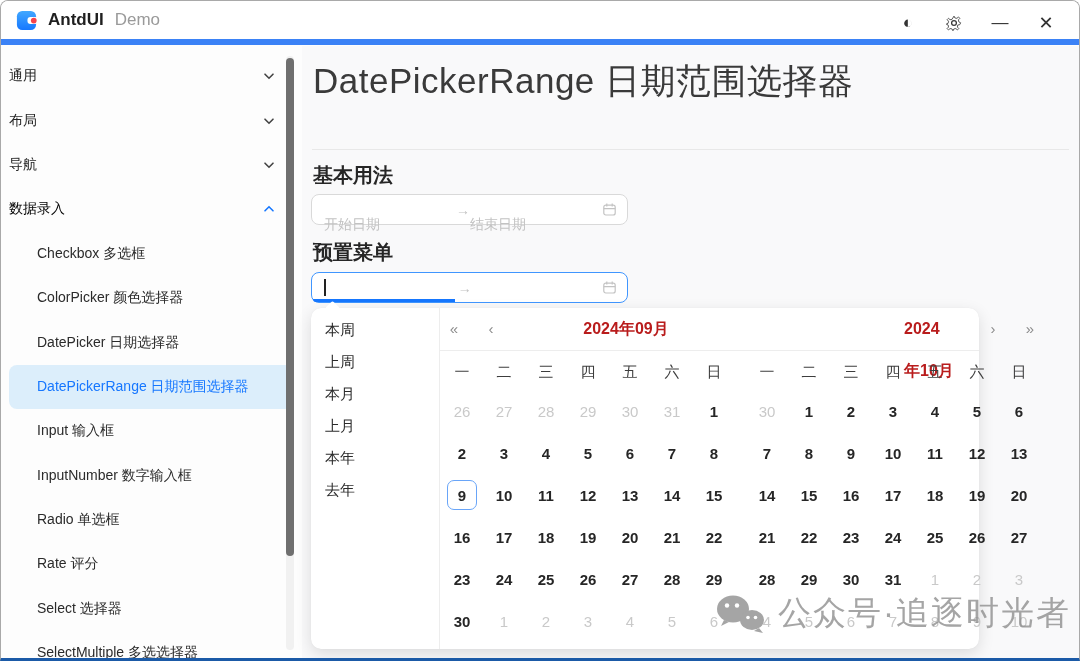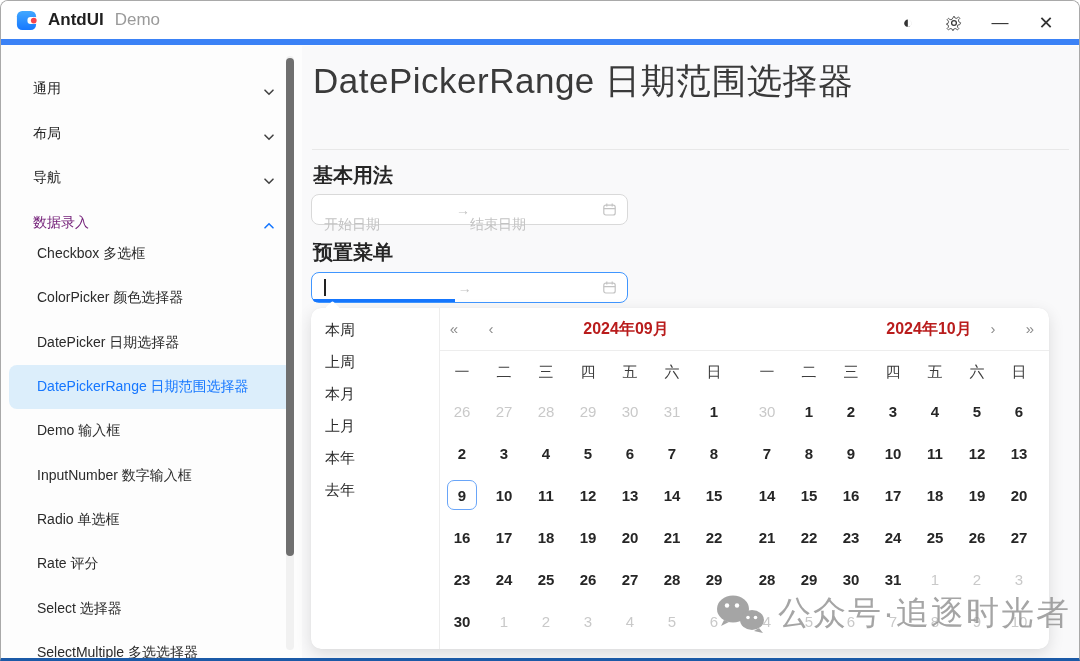--- a/index.html
+++ b/index.html
@@ -18,25 +18,25 @@
   #tb-actions { position:absolute; right:10px; top:0; height:44px; display:flex; align-items:center; }
   .tb-btn { width:46px; height:44px; display:flex; align-items:center; justify-content:center;
     font-size:17px; color:#333; cursor:pointer; }
   #close-btn { font-size:18px; }
 
   
   #sidebar { position:absolute; left:0; top:45px; width:300px; bottom:0; background:#fdfdfd; }
   #nav { margin-top:8px; }
   .srow { height:44.4px; display:flex; align-items:center; position:relative;
     font-size:14px; color:#262626; cursor:pointer; }
-  .srow.group { padding-left:32px; justify-content:space-between; padding-right:26px;align-items:flex-end; }
+  .srow.group { padding-left:8px; justify-content:space-between; padding-right:26px; }
   .srow.group .chev { width:12px; height:12px; }
   .srow.group .chev svg { display:block; stroke:#444; }
   .srow.group.expanded .chev svg { transform:rotate(180deg); stroke:#1677ff; }
-  .srow.group.active .lbl { color:#701a75; }
+  .srow.group.active .lbl { color:#000000; }
   .srow.item { padding-left:28px; margin:0 8px; border-radius:8px; color:#2b2b2b; }
   .srow.item.selected { background:#dceefb; color:#1677ff; }
   #sb-track { position:absolute; right:7px; top:10px; bottom:8px; width:8px;
     background:#f1f1f1; border-radius:4px; }
   #sb-thumb { position:absolute; right:7px; top:12px; width:8px; height:498px;
     background:#6f6f6f; border-radius:4px; }
 
   
   #main { position:absolute; left:301px; top:45px; right:0; bottom:0; background:#f9f9fa; }
   #page-title { position:absolute; left:11px; top:12px; font-size:35px; font-weight:500;
@@ -57,21 +57,21 @@
   .seg { flex:1; display:flex; align-items:center;margin-top:31px; }
   .sep-arrow { color:#c2c2c2; font-size:14px; }
   .cal-icon { margin-left:auto; flex:none; display:flex; }
   #caret { width:1.5px; height:17px; background:#222; margin-right:2px;
     animation:blink 1s steps(1) infinite; }
   @keyframes blink { 50% { opacity:0; } }
   #active-bar { position:absolute; left:1px; bottom:0px; width:142px; height:3px;
     background:#1677ff; border-radius:0 0 0 7px; }
 
   
-  #panel { position:absolute; left:9px; top:262px; width:738px; height:341px; background:#fff;
+  #panel { position:absolute; left:9px; top:262px; width:668px; height:341px; background:#fff;
     border-radius:10px; box-shadow:0 5px 16px rgba(0,0,0,.12), 0 0 1px rgba(0,0,0,.08); }
   #notch { position:absolute; left:16px; top:-5px; width:11px; height:11px; background:#fff;
     transform:rotate(45deg); border-radius:2px; }
   #presets { position:absolute; left:0; top:6px; width:128px; list-style:none; }
   #presets li { height:32px; line-height:32px; padding-left:14px; font-size:15px;
     color:#2b2b2b; cursor:pointer; }
   #vdiv { position:absolute; left:128px; top:0; bottom:0; width:1px; background:#ededed; }
   #hdiv { position:absolute; left:129px; right:0; top:42px; height:1px; background:#ededed; }
   .navbtn { position:absolute; top:0; width:24px; height:42px; line-height:42px;
     text-align:center; font-size:15px; color:#8c8c8c; cursor:pointer; }
@@ -176,21 +176,21 @@
 
   <div class="srow item row">
     <span class="lbl">DatePicker 日期选择器</span>
   </div>
 
   <div class="srow item row selected">
     <span class="lbl">DatePickerRange 日期范围选择器</span>
   </div>
 
   <div class="srow item row">
-    <span class="lbl">Demo 输入框</span>
+    <span class="lbl">Input 输入框</span>
   </div>
 
   <div class="srow item row">
     <span class="lbl">InputNumber 数字输入框</span>
   </div>
 
   <div class="srow item row">
     <span class="lbl">Radio 单选框</span>
   </div>
 

